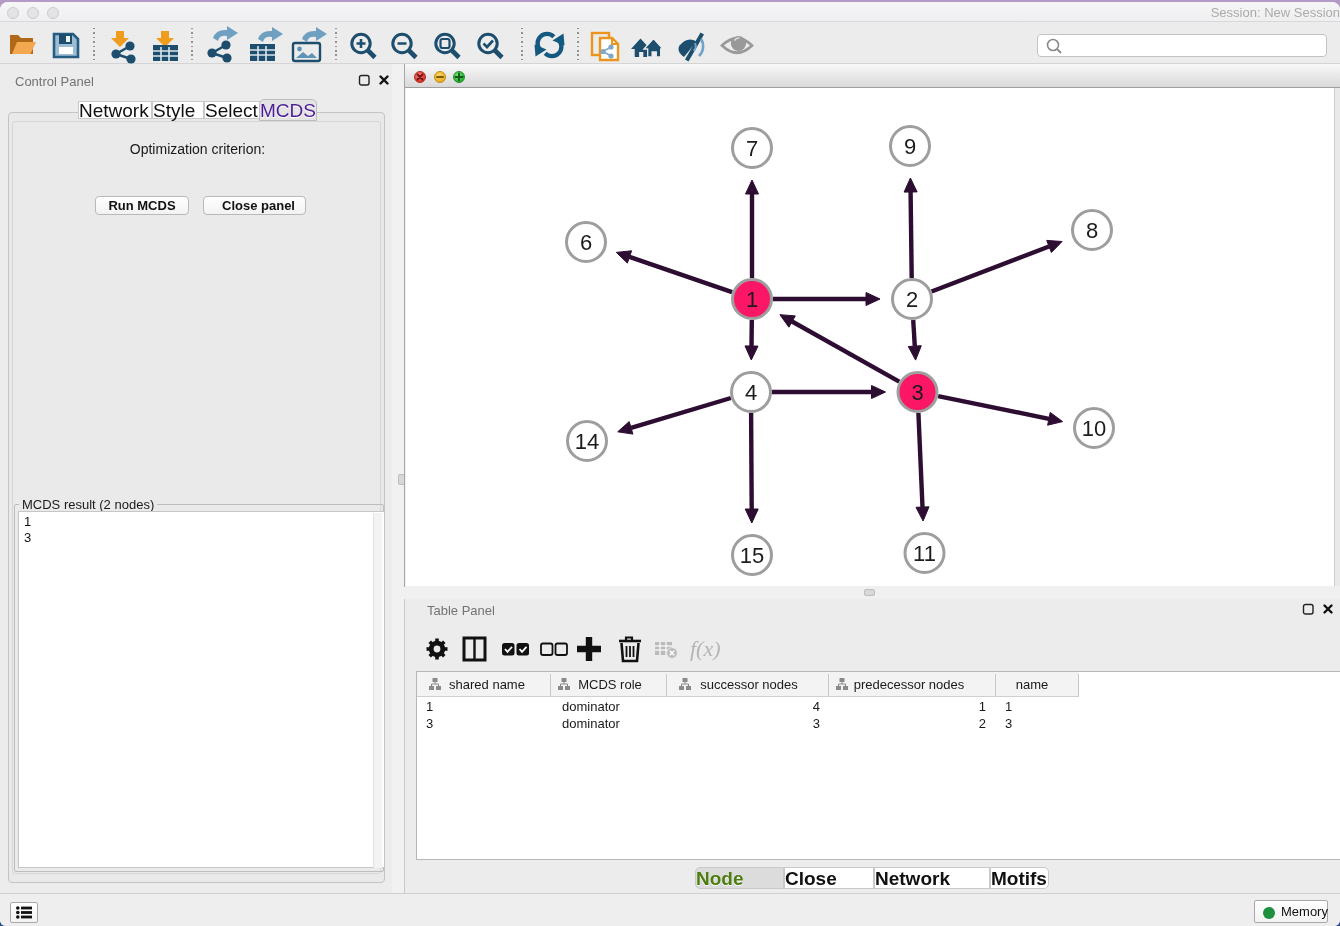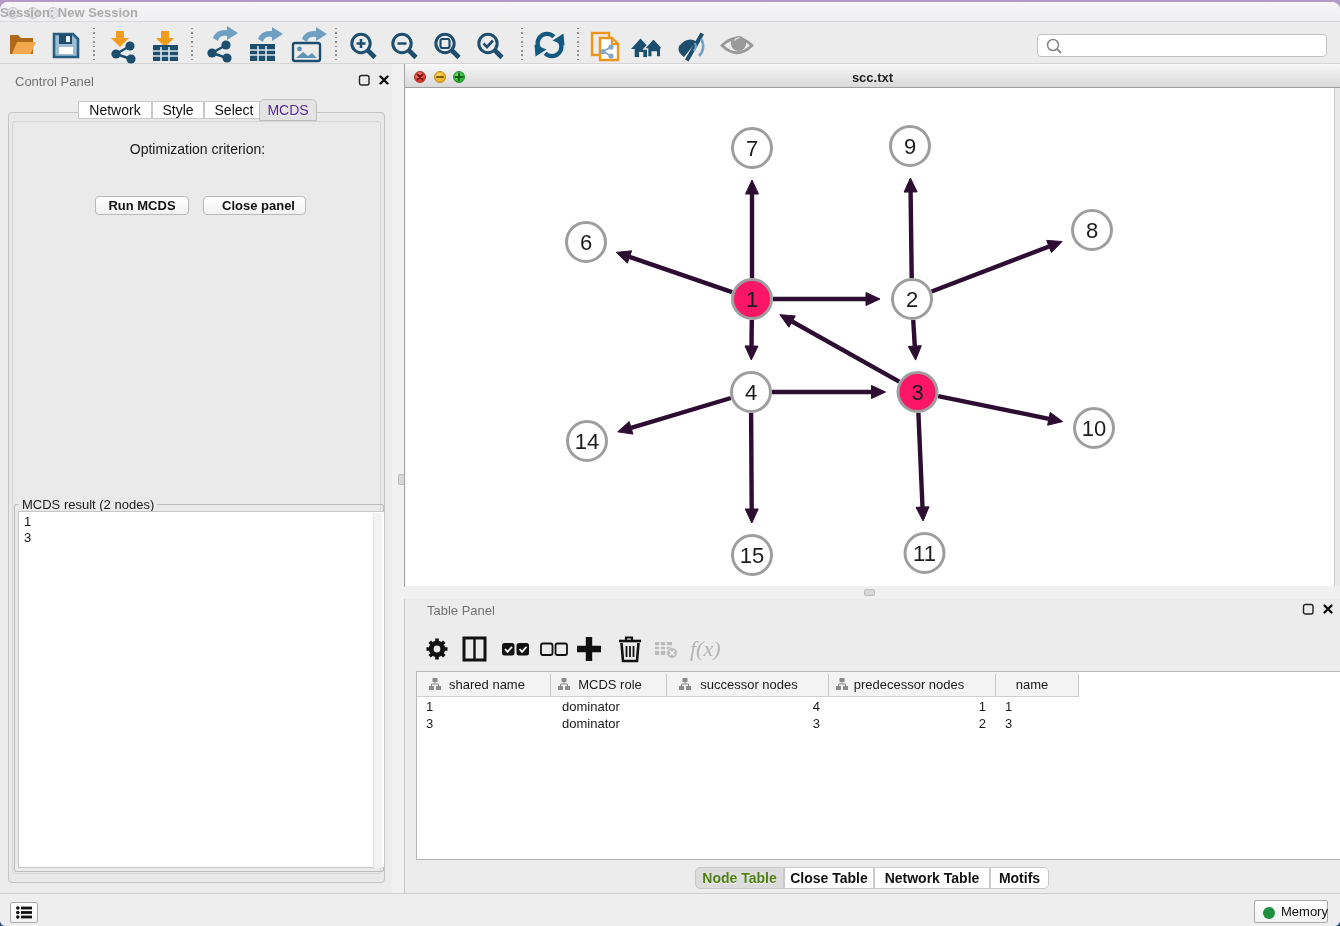--- a/index.html
+++ b/index.html
@@ -1,29 +1,29 @@
 <!DOCTYPE html>
 <html><head><meta charset="utf-8">
 <style>
 * { margin:0; padding:0; box-sizing:border-box; }
 html,body { width:1340px; height:926px; overflow:hidden; }
 body { font-family:"Liberation Sans", sans-serif; background:linear-gradient(#b49ac6 0%, #8f86b8 40%, #2e4f86 100%); position:relative; }
 .abs { position:absolute; }
 #win { position:absolute; left:0; top:2px; width:1340px; height:924px; background:#ededed; border-radius:8px 8px 6px 6px; overflow:hidden; }
 #titlebar { position:absolute; left:0; top:0; width:100%; height:20px; background:linear-gradient(#f7f6f7,#efeef0); border-bottom:1px solid #d8d8d8; }
 .tl { position:absolute; top:4.5px; width:12px; height:12px; border-radius:50%; background:#e4e3e5; border:1px solid #cbcacd; }
-#wtitle { position:absolute; top:3px; left:0; width:100%; text-align:left; font-size:13px; color:#ababab;font-weight:bold; }
+#wtitle { position:absolute; top:3px; left:0; width:100%; text-align:right; font-size:13px; color:#ababab; }
 #toolbar { position:absolute; left:0; top:21px; width:100%; height:41px; background:#ececec; border-bottom:1px solid #d4d4d4; }
 .sep { position:absolute; top:5px; height:32px; width:1.5px; background:repeating-linear-gradient(to bottom,#929292 0 1.5px,rgba(0,0,0,0) 1.5px 4.4px); }
 #searchbox { position:absolute; left:1037px; top:11px; width:290px; height:23px; background:#fff; border:1px solid #c3c3c3; border-radius:4px; }
 #mainbg { position:absolute; left:0; top:62px; width:1340px; height:829px; background:#f0f0f0; }
 
 #cpanel { position:absolute; left:0; top:62px; width:392px; height:829px; background:#ececec; }
 .paneltitle { font-size:13px; color:#737373; }
-.tab { position:absolute; top:0; height:18px; background:#fff; border:1px solid #c9c9c9; font-size:14px; color:#111; text-align:center; line-height:17px; }
+.tab { position:absolute; top:0; height:18px; background:#fff; border:1px solid #c9c9c9; font-size:19px; color:#111; text-align:left; line-height:17px; }
 #cptabs2 { position:absolute; left:0; top:37px; width:392px; height:18px; z-index:5; }
 #cpcontent { position:absolute; left:8px; top:48px; width:377px; height:771px; background:#e9e9e9; border:1px solid #c4c4c4; border-radius:4px; }
 .btn { position:absolute; background:linear-gradient(#ffffff,#f2f2f2); border:1px solid #b9b9b9; border-radius:4px; font-size:13px; color:#111; text-align:center; }
 
 #netwin { position:absolute; left:404px; top:62px; width:936px; height:523px; border-left:1px solid #a6a6a6; }
 #nettitle { position:absolute; left:0; top:0; width:100%; height:24px; background:linear-gradient(#f8f8f8,#d9d9d9); border-bottom:1px solid #9f9f9f; }
 .tl2 { position:absolute; top:7px; width:12px; height:12px; border-radius:50%; }
 #netcanvas { position:absolute; left:1px; top:24px; width:928px; height:498px; background:#fff; }
 #netright { position:absolute; left:929px; top:24px; width:7px; height:498px; background:#e9e9e9; border-left:1px solid #cccccc; }
 
@@ -216,21 +216,20 @@
       <div class="tl2" style="left:29px; background:radial-gradient(circle at 40% 35%, #fbd66b, #f0b32a 60%, #d99a14); border:1px solid #c08c11;">
           <svg width="10" height="10" viewBox="0 0 10 10">
             <path d="M2 5 h6" stroke="#7a5a07" stroke-width="1.9" stroke-linecap="round"></path>
           </svg>
         </div>
       <div class="tl2" style="left:48px; background:radial-gradient(circle at 40% 35%, #8fe08a, #2cb838 60%, #1a9a28); border:1px solid #1d8f27;">
           <svg width="10" height="10" viewBox="0 0 10 10">
             <path d="M5 1.5 v7 M1.5 5 h7" stroke="#0e5c16" stroke-width="1.9" stroke-linecap="round"></path>
           </svg>
         </div>
-      <div style="position:absolute; top:6px; left:0; width:100%; text-align:center; font-size:13px; font-weight:bold; color:#222;">scc.txt</div>
     </div>
     <div id="netcanvas">
       <svg width="928" height="498" viewBox="0 0 928 498">
         <g stroke="#2d0d31" stroke-width="4.4" fill="#2d0d31">
           <line x1="346.0" y1="190.0" x2="346.0" y2="106.0"></line>
           <polygon points="346.0,92.0 352.5,106.0 339.5,106.0" stroke-width="1"></polygon>
           <line x1="326.1" y1="204.2" x2="223.5" y2="168.9"></line>
           <polygon points="210.3,164.4 225.6,162.8 221.4,175.1" stroke-width="1"></polygon>
           <line x1="367.0" y1="211.0" x2="460.0" y2="211.0"></line>
           <polygon points="474.0,211.0 460.0,217.5 460.0,204.5" stroke-width="1"></polygon>

